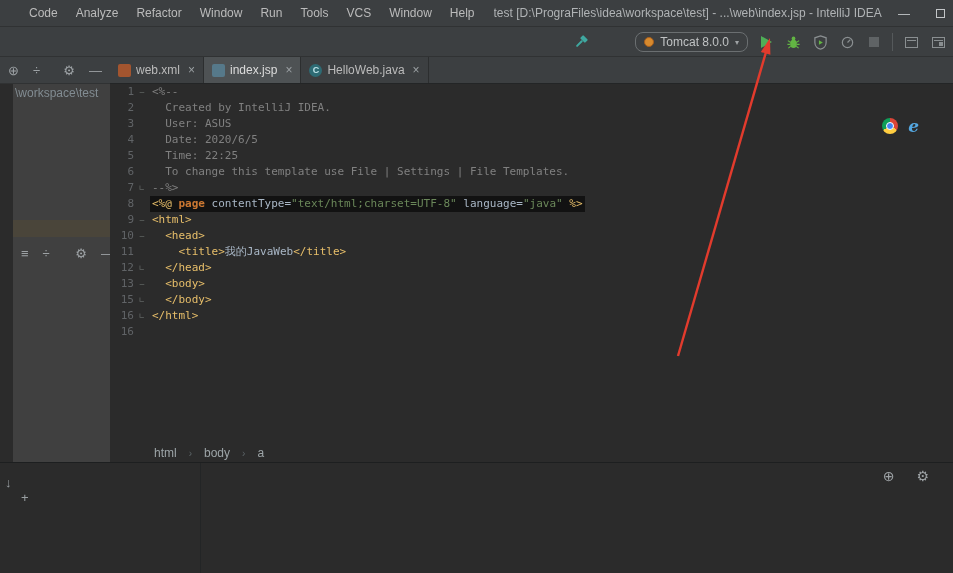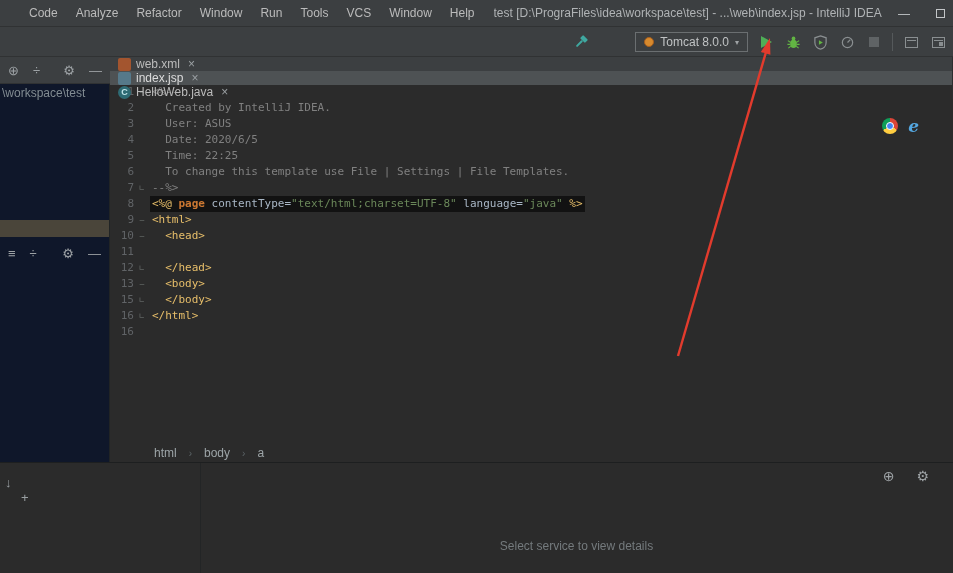--- a/index.html
+++ b/index.html
@@ -12,47 +12,47 @@
   .menu-item { padding:0 9px; color:#bbbbbb; cursor:default; }
   .window-title { margin-left:10px; color:#b0b3b5; white-space:nowrap; overflow:hidden; flex:1; }
   .win-controls { position:absolute; right:8px; top:0; height:27px; display:flex; align-items:center; gap:26px; }
   .win-btn { color:#c3c6c8; font-size:12px; cursor:default; display:flex; align-items:center; }
   .maxbox { width:9px; height:9px; border:1px solid #c3c6c8; display:inline-block; }
 
   
   .toolbar { position:absolute; left:0; top:27px; right:0; height:30px; background:#3c3f41; border-bottom:1px solid #303233; z-index:3; }
   .toolbar-right { position:absolute; right:2px; top:0; height:30px; display:flex; align-items:center; gap:9px; padding-right:4px; }
   .tbi { width:18px; height:18px; display:flex; align-items:center; justify-content:center; cursor:default; }
-  .combo { height:20px; border:1px solid #6b6f71; border-radius:0; display:flex; align-items:center; gap:6px; padding:0 8px; color:#c0c3c4;margin-left:36px; }
+  .combo { height:20px; border:1px solid #6b6f71; border-radius:8px; display:flex; align-items:center; gap:6px; padding:0 8px; color:#c0c3c4;margin-left:36px; }
   .tomcat-dot { width:10px; height:10px; border-radius:50%; background:#d78a2e; border:1px solid #a85f1d; display:inline-block; }
   .combo-arrow { font-size:8px; color:#9fa3a5; }
   .play { width:0; height:0; border-left:11px solid #4fae57; border-top:6.5px solid transparent; border-bottom:6.5px solid transparent; }
   .stopsq { width:10px; height:10px; background:#5f6365; }
   .tb-sep { width:1px; height:18px; background:#55595b; }
   .dash { width:13px; height:11px; border:1px solid #8a8f91; position:relative; }
   .dash::before { content:""; position:absolute; left:1px; right:1px; top:2px; height:1px; background:#8a8f91; }
   .dash.alt::after { content:""; position:absolute; right:1px; top:4px; bottom:1px; width:4px; background:#8a8f91; }
 
   
   .proj-toolbar { position:absolute; left:0; top:57px; width:110px; height:27px; background:#3c3f41; border-bottom:1px solid #303233; display:flex; align-items:center; justify-content:space-between; padding:0 8px; z-index:2; }
   .ptb-group { display:flex; gap:14px; }
   .pico { color:#9da2a5; font-size:13px; cursor:default; }
 
   
-  .tabbar { position:absolute; left:110px; top:57px; right:0; height:27px; background:#3c3f41; border-bottom:1px solid #232526; display:flex; align-items:stretch; z-index:2;flex-direction:column; }
+  .tabbar { position:absolute; left:110px; top:57px; right:0; height:27px; background:#3c3f41; border-bottom:1px solid #232526; display:flex; align-items:stretch; z-index:2; }
   .tab { display:flex; align-items:center; gap:5px; padding:0 8px; border-right:1px solid #2c2e2f; color:#bbbbbb; cursor:default; }
   .tab.active { background:#4e5254; color:#dcdcdc; }
   .fileicon { width:13px; height:13px; border-radius:2px; display:inline-flex; align-items:center; justify-content:center; font-size:8px; color:#fff; flex:none; }
   .xml-file { background:#a3552f; }
   .jsp-file { background:#56798a; }
   .java-class { background:#2e6b74; border-radius:50%; color:#bfe3e8; font-size:9px; font-weight:bold; }
   .tab-close { color:#9ba0a3; font-size:12px; margin-left:3px; }
 
   
-  .project-panel { position:absolute; left:0; top:84px; width:110px; height:378px; background:#0f172a; border-right:1px solid #212425; z-index:1; }
+  .project-panel { position:absolute; left:13px; top:84px; width:110px; height:378px; background:#404040; border-right:1px solid #212425; z-index:1; }
   .proj-root { padding:2px 2px 0 2px; color:#828c92; white-space:nowrap; overflow:hidden; }
   .proj-selected { position:absolute; left:0; right:0; top:136px; height:17px; background:#4a453a; }
   .proj-toolbar2 { position:absolute; left:0; right:0; top:156px; height:26px; display:flex; align-items:center; justify-content:space-between; padding:0 8px; }
 
   
   .editor { position:absolute; left:110px; top:84px; right:0; height:360px; background:#2b2b2b; font-family:"DejaVu Sans Mono",monospace; font-size:11px; z-index:1; }
   .line { display:flex; height:16px; line-height:16px; white-space:pre; position:relative; }
   .ln { width:24px; flex:none; text-align:right; color:#606366; }
   .fold { width:16px; flex:none; text-align:center; color:#5f6462; font-size:9px; line-height:16px; }
   .text { position:relative; padding:0 2px; }
@@ -213,21 +213,21 @@
       <div class="line"><span class="ln">1</span><span class="fold">−</span><span class="text"><span class="tok cmt">&lt;%--</span></span></div>
       <div class="line"><span class="ln">2</span><span class="fold"></span><span class="text"><span class="tok cmt">  Created by IntelliJ IDEA.</span></span></div>
       <div class="line"><span class="ln">3</span><span class="fold"></span><span class="text"><span class="tok cmt">  User: ASUS</span></span></div>
       <div class="line"><span class="ln">4</span><span class="fold"></span><span class="text"><span class="tok cmt">  Date: 2020/6/5</span></span></div>
       <div class="line"><span class="ln">5</span><span class="fold"></span><span class="text"><span class="tok cmt">  Time: 22:25</span></span></div>
       <div class="line"><span class="ln">6</span><span class="fold"></span><span class="text"><span class="tok cmt">  To change this template use File | Settings | File Templates.</span></span></div>
       <div class="line"><span class="ln">7</span><span class="fold">∟</span><span class="text"><span class="tok cmt">--%&gt;</span></span></div>
       <div class="line dir"><span class="ln">8</span><span class="fold"></span><span class="text"><span class="tok tag">&lt;%@ </span><span class="tok kw">page</span><span class="tok plain"> contentType=</span><span class="tok str">"text/html;charset=UTF-8"</span><span class="tok plain"> language=</span><span class="tok str">"java"</span><span class="tok tag"> %&gt;</span></span></div>
       <div class="line"><span class="ln">9</span><span class="fold">−</span><span class="text"><span class="tok tag">&lt;html&gt;</span></span></div>
       <div class="line"><span class="ln">10</span><span class="fold">−</span><span class="text"><span class="tok plain">  </span><span class="tok tag">&lt;head&gt;</span></span></div>
-      <div class="line"><span class="ln">11</span><span class="fold"></span></div>
+      <div class="line"><span class="ln">11</span><span class="fold"></span><span class="text"><span class="tok plain">    </span><span class="tok tag">&lt;title&gt;</span><span class="tok plain">我的JavaWeb</span><span class="tok tag">&lt;/title&gt;</span></span></div>
       <div class="line"><span class="ln">12</span><span class="fold">∟</span><span class="text"><span class="tok plain">  </span><span class="tok tag">&lt;/head&gt;</span></span></div>
       <div class="line"><span class="ln">13</span><span class="fold">−</span><span class="text"><span class="tok plain">  </span><span class="tok tag">&lt;body&gt;</span></span></div>
       <div class="line"><span class="ln">15</span><span class="fold">∟</span><span class="text"><span class="tok plain">  </span><span class="tok tag">&lt;/body&gt;</span></span></div>
       <div class="line"><span class="ln">16</span><span class="fold">∟</span><span class="text"><span class="tok tag">&lt;/html&gt;</span></span></div>
       <div class="line"><span class="ln">16</span><span class="fold"></span><span class="text"></span></div>
     </div>
 </div>
 
 <div class="browser-float">
   <span class="chrome"></span>
@@ -239,21 +239,20 @@
     <span class="crumb-sep">›</span>
     <span class="crumb">body</span>
     <span class="crumb-sep">›</span>
     <span class="crumb">a</span>
   </div>
 
 <div class="bottom">
   <span class="svc-icon1">↓</span>
   <span class="svc-icon2">+</span>
   <div class="bottom-divider"></div>
-  <div class="bottom-hint">Select service to view details</div>
   <div class="bottom-right-icons">
     <span>⊕</span>
     <span>⚙</span>
   </div>
 </div>
 
 <svg class="annotation" width="953" height="573" viewBox="0 0 953 573">
   <line x1="678" y1="356" x2="766" y2="52" stroke="#e23b2d" stroke-width="2.4"></line>
   <polygon points="770,38 770.4,54.8 760.8,52.0" fill="#e23b2d"></polygon>
 </svg>

